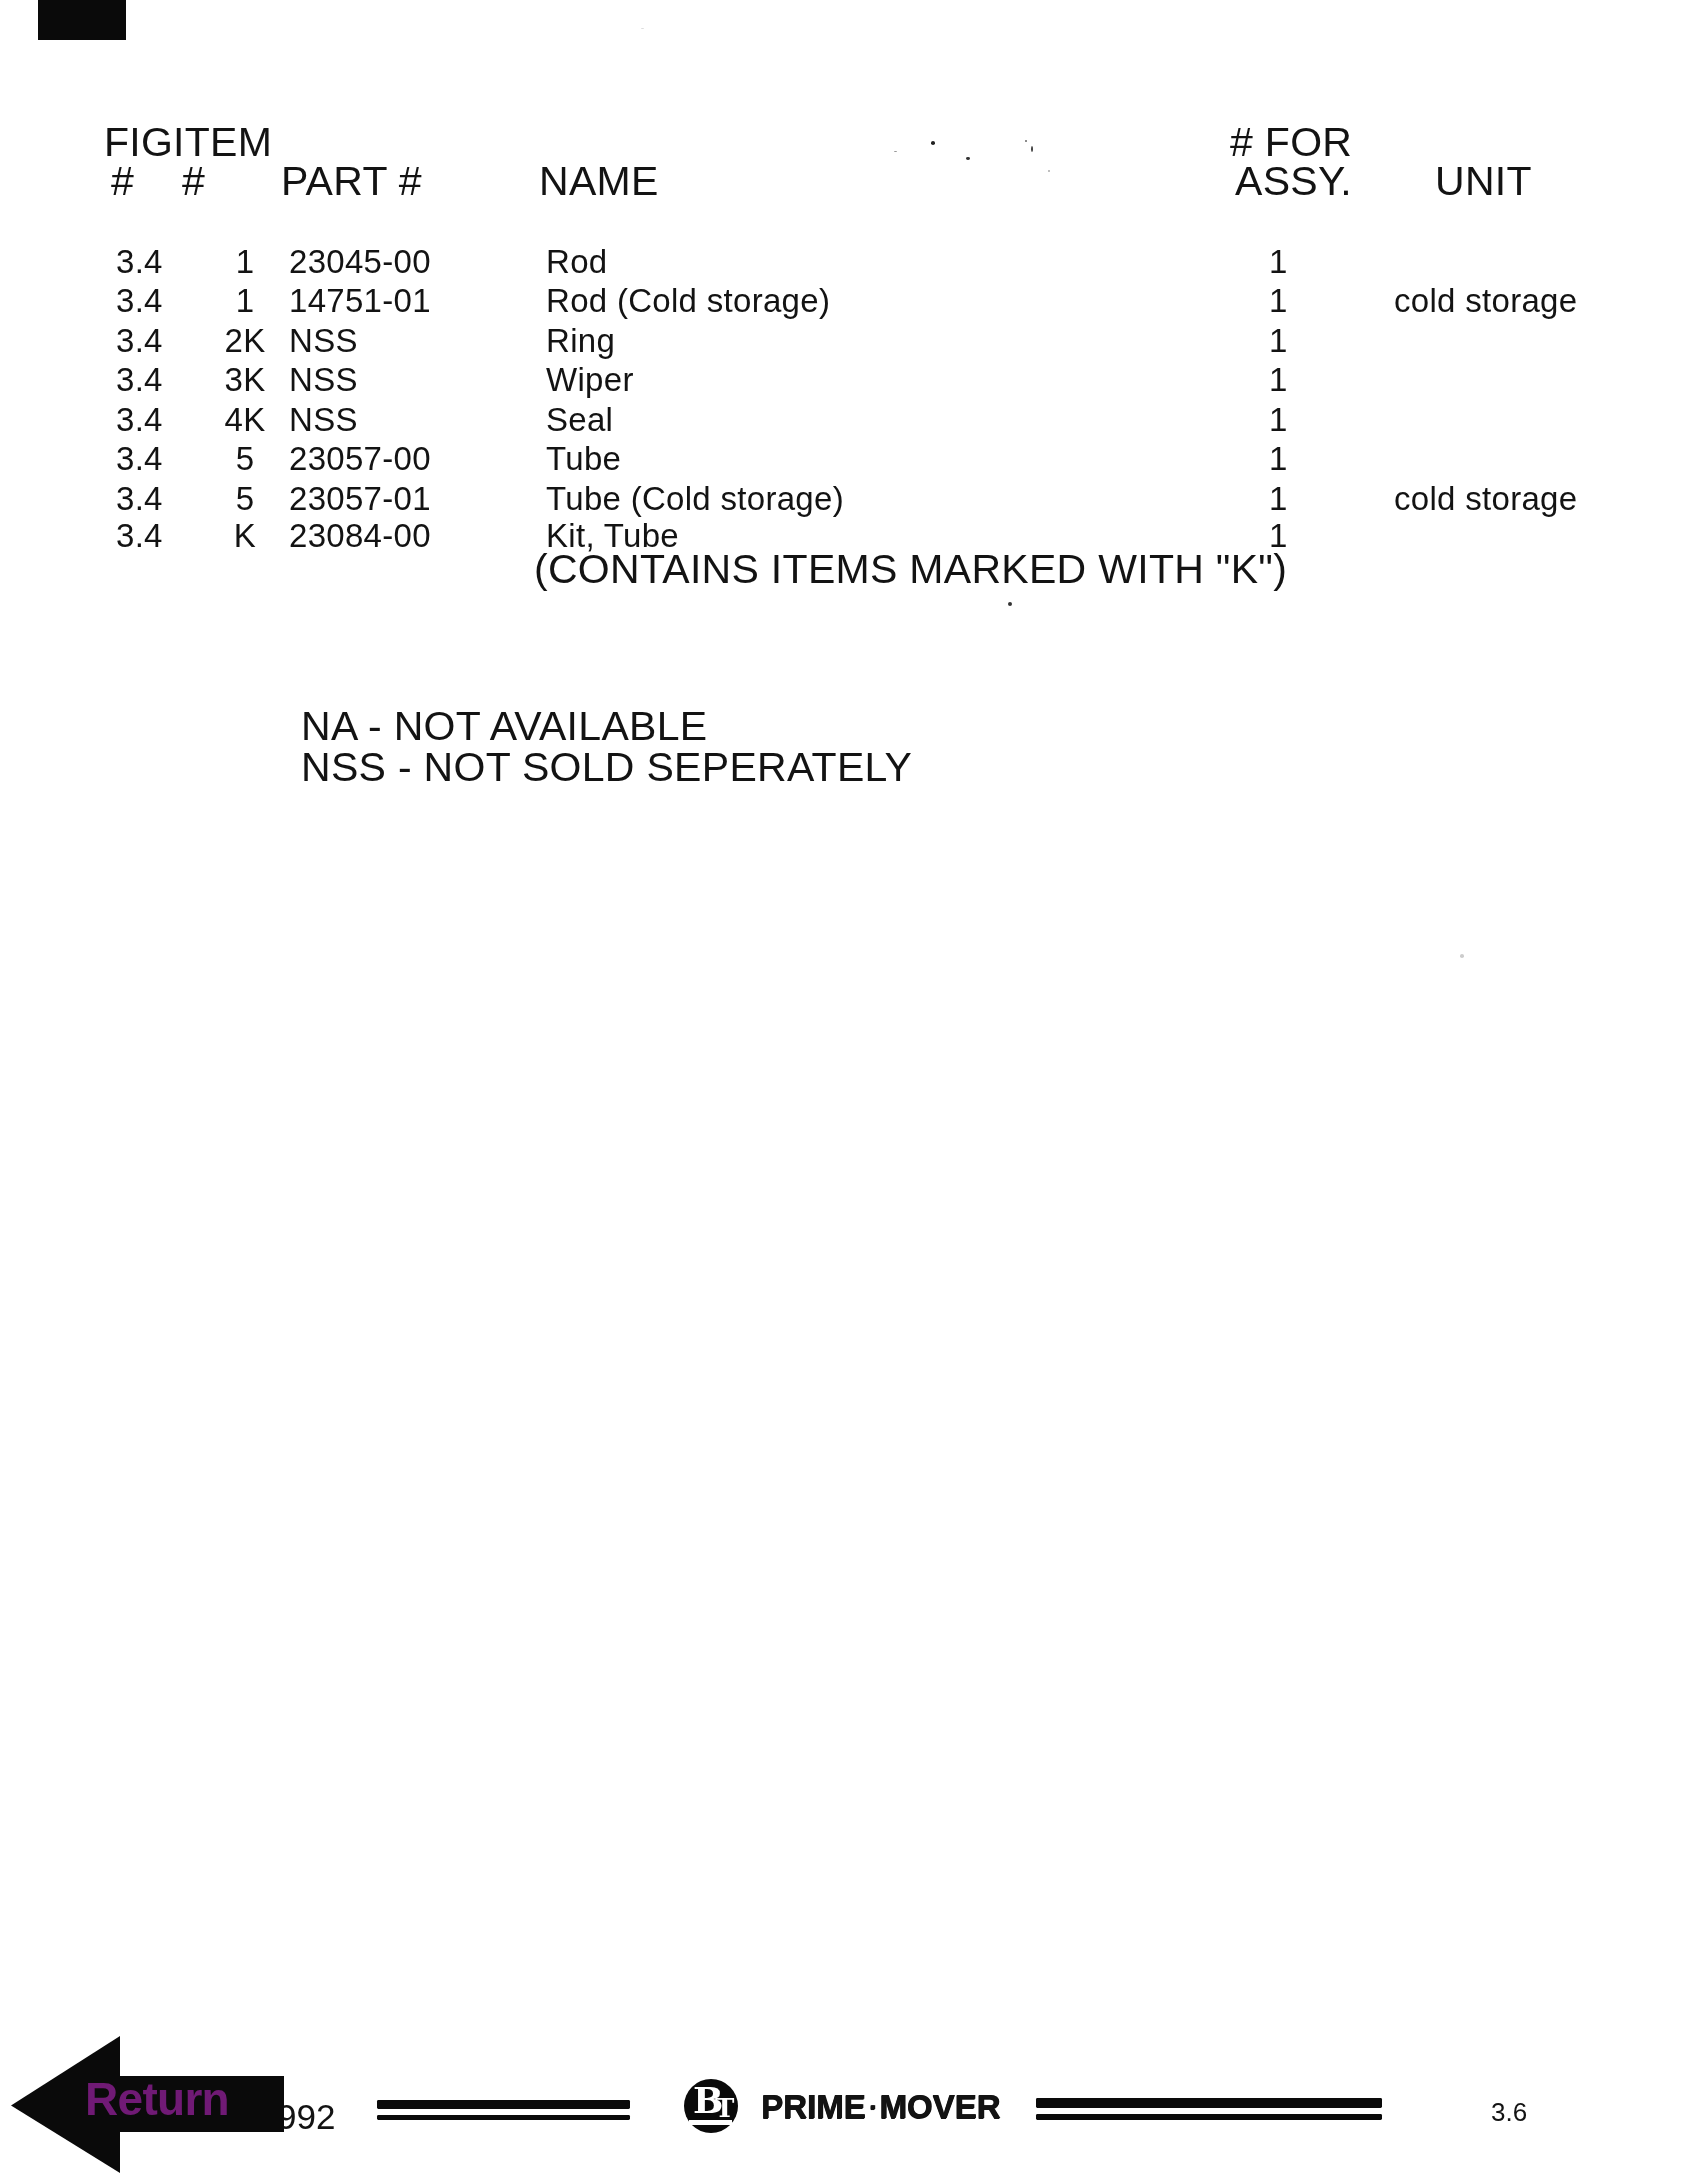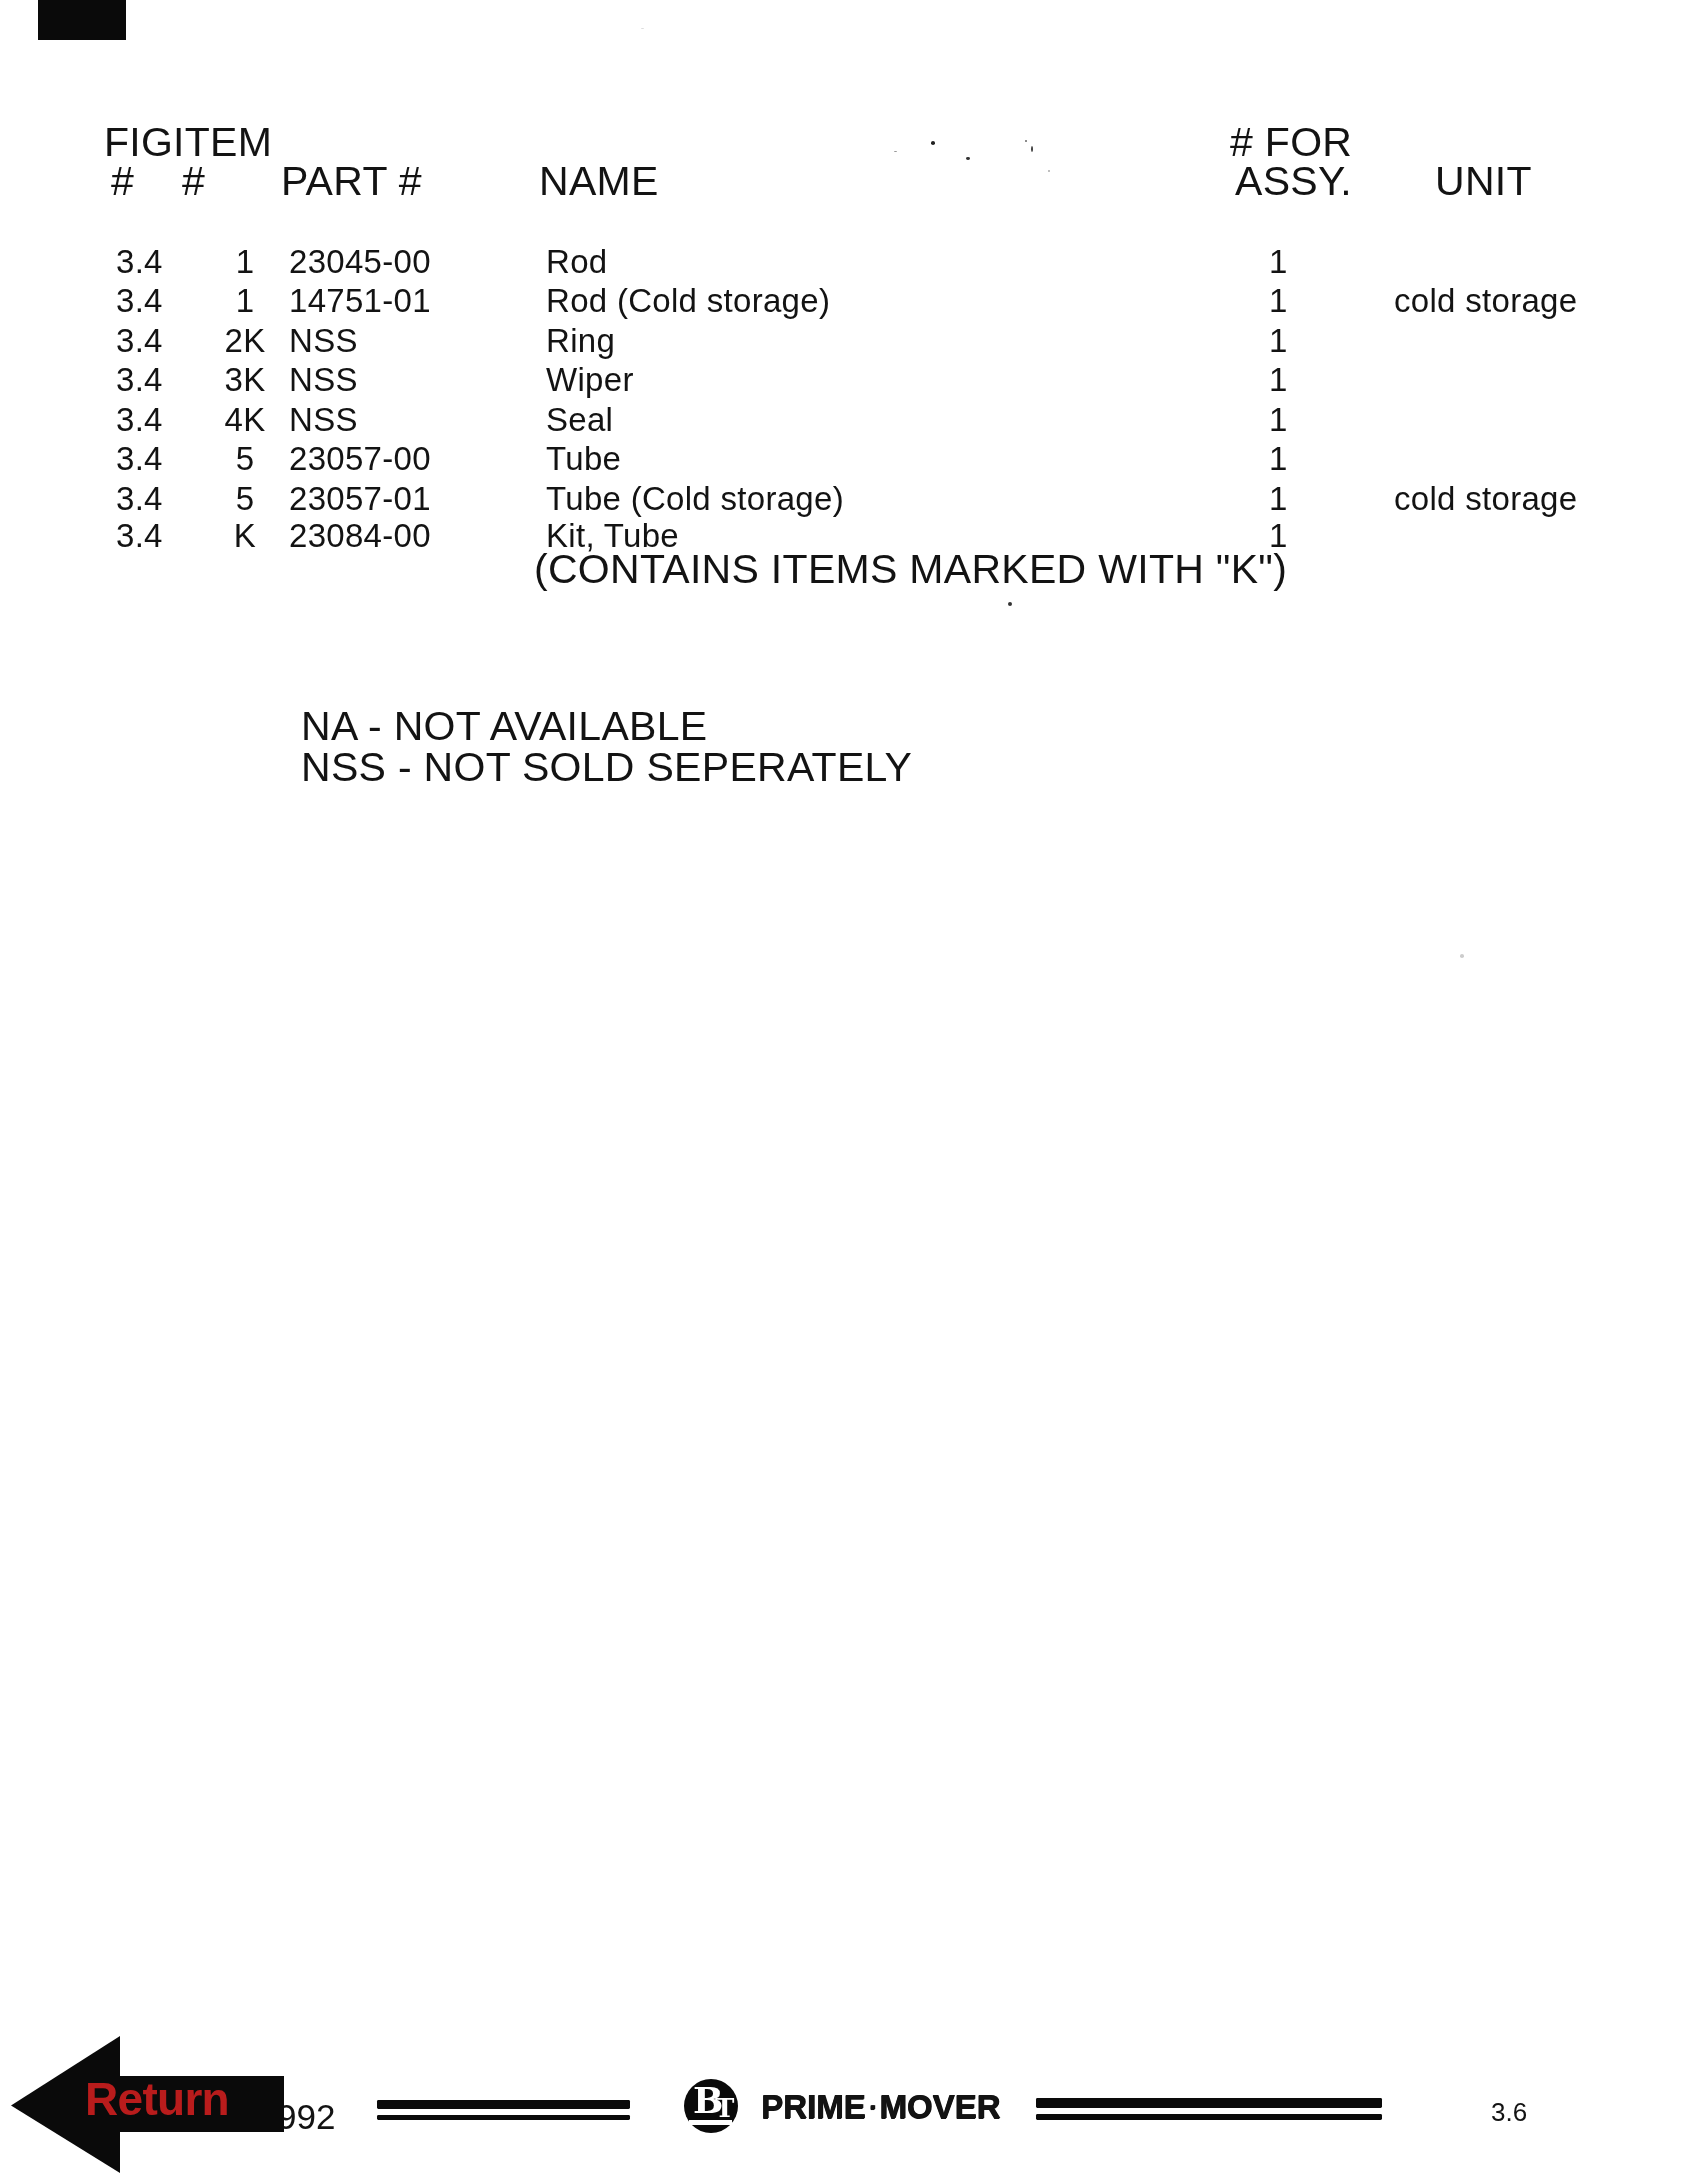--- a/index.html
+++ b/index.html
@@ -19,21 +19,21 @@
   .c-part{left:277px}
   .c-name{left:534px}
   .c-assy{left:1257px}
   .c-unit{left:1382px}
   
   .blk{position:absolute;background:#0a0a0a;}
   .tri{position:absolute;left:11px;top:2036px;width:109px;height:137px;background:#0a0a0a;
        clip-path:polygon(100% 0,100% 100%,0 50.8%);}
   .tail{position:absolute;left:120px;top:2076px;width:164px;height:56px;background:#0a0a0a;z-index:2;}
   .return-label{position:absolute;left:85px;top:2076px;font-size:46px;font-weight:bold;
-       letter-spacing:-0.7px;color:#b91c1c;z-index:3;line-height:1;}
+       letter-spacing:-0.7px;color:#701a75;z-index:3;line-height:1;}
   .year{position:absolute;left:277px;top:2099px;font-size:35px;z-index:1;line-height:1;}
   .rule{position:absolute;background:#0a0a0a;border-radius:1.4px;}
   .logo-circle{position:absolute;left:684px;top:2079px;width:54px;height:54px;border-radius:50%;
        background:#0a0a0a;z-index:1;}
   .logo-b{position:absolute;left:693px;top:2082px;font-family:"DejaVu Serif",serif;font-weight:bold;
        font-size:36px;color:#ffffff;z-index:2;line-height:1;}
   .logo-t{position:absolute;left:715px;top:2095px;font-family:"DejaVu Serif",serif;font-weight:bold;
        font-size:26px;color:#ffffff;z-index:2;line-height:1;}
   .logo-bar{position:absolute;left:689px;top:2120px;width:43px;height:4.9px;background:#ffffff;z-index:2;}
   .brand{position:absolute;left:761px;top:2090px;font-size:33px;font-weight:bold;letter-spacing:0px;

